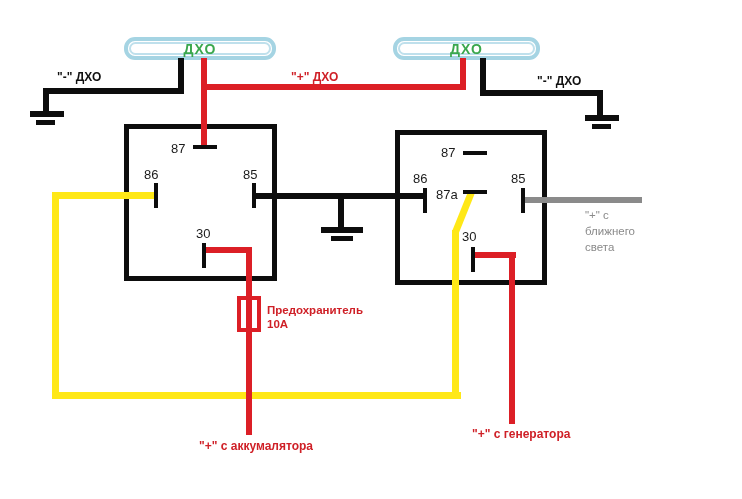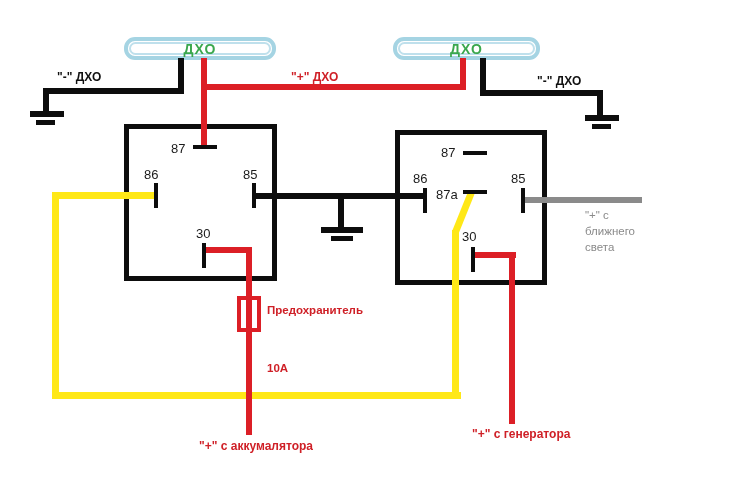--- a/index.html
+++ b/index.html
@@ -106,21 +106,21 @@
   <span class="pin-lbl" style="left:413px; top:171px;">86</span>
   <span class="pin-lbl" style="left:436px; top:187px;">87a</span>
   <span class="pin-lbl" style="left:511px; top:171px;">85</span>
   <span class="pin-lbl" style="left:462px; top:229px;">30</span>
 
   <span class="lbl lbl-black" style="left:57px; top:70px;">"-" ДХО</span>
   <span class="lbl lbl-red" style="left:291px; top:70px;">"+" ДХО</span>
   <span class="lbl lbl-black" style="left:537px; top:74px;">"-" ДХО</span>
 
   <span class="fuse-lbl" style="left:267px; top:304px;">Предохранитель</span>
-  <span class="fuse-lbl" style="left:267px; top:318px;margin-top:44px;">10А</span>
+  <span class="fuse-lbl" style="left:267px; top:318px;">10А</span>
 
   <span class="lbl lbl-red" style="left:199px; top:439px;">"+" с аккумалятора</span>
   <span class="lbl lbl-red" style="left:472px; top:427px;">"+" с генератора</span>
 
   <div class="lbl lbl-gray" style="left:585px; top:207px;">
     <div>"+" с</div>
     <div>ближнего</div>
     <div>света</div>
   </div>
 

